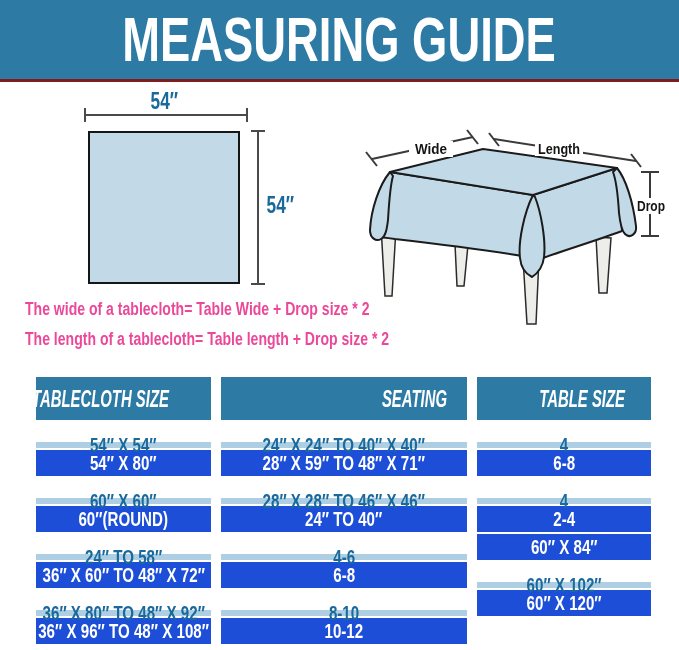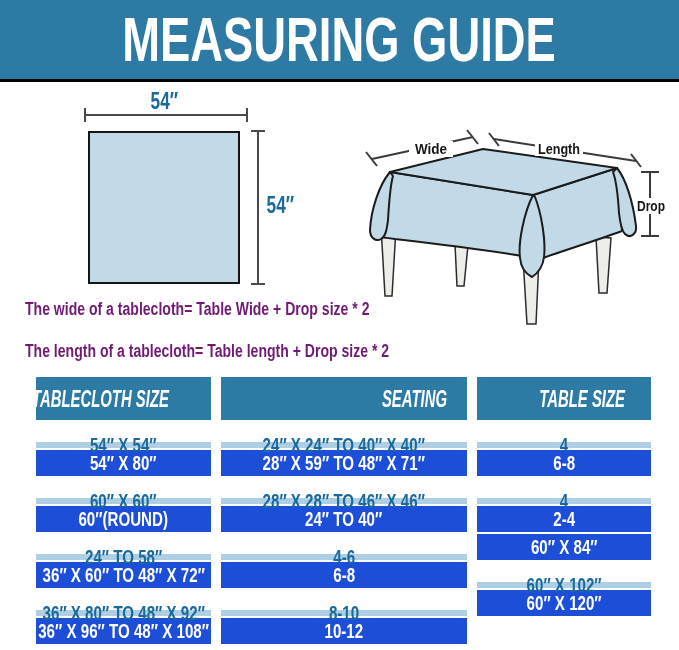--- a/index.html
+++ b/index.html
@@ -6,21 +6,21 @@
   html,body { width:679px; height:650px; }
   body {
     font-family:"Liberation Sans","DejaVu Sans",sans-serif;
     background:#ffffff; position:relative; overflow:hidden;
   }
   .stage { position:absolute; left:0; top:0; width:679px; height:650px; }
 
   
   .banner {
     position:absolute; left:0; top:0; width:679px; height:82px;
-    background:#2D7BA5; border-bottom:3px solid #000000;
+    background:#2D7BA5; border-bottom:3px solid #7f1d1d;
     display:flex; align-items:center; justify-content:center;
   }
   .banner h1 {
     color:#ffffff; font-size:63px; font-weight:bold; line-height:79px;
     white-space:nowrap; display:inline-block;
     transform:scaleX(0.72); transform-origin:center;
     letter-spacing:0px;
   }
 
   
@@ -52,25 +52,25 @@
 
   
   .illus { position:absolute; left:355px; top:95px; width:320px; height:240px; }
   .illus text {
     font-family:"Liberation Sans","DejaVu Sans",sans-serif;
     font-weight:bold; font-size:14px; fill:#151515;
   }
 
   
   .formula {
-    position:absolute; left:25px; color:#701a75; font-weight:bold; font-size:18px;
+    position:absolute; left:25px; color:#ec4899; font-weight:bold; font-size:18px;
     white-space:nowrap;
   }
   .formula .cx { display:inline-block; transform:scaleX(0.78); transform-origin:left center; }
-  .f1 { top:299px; } .f2 { top:329px;margin-top:12px; }
+  .f1 { top:299px; } .f2 { top:329px; }
 
   
   .size-table {
     position:absolute; left:36px; top:377px;
     display:grid;
     grid-template-columns:175px 246px 174px;
     grid-template-rows:43px repeat(8,26px);
     column-gap:10px; row-gap:2px;
   }
   .th {

